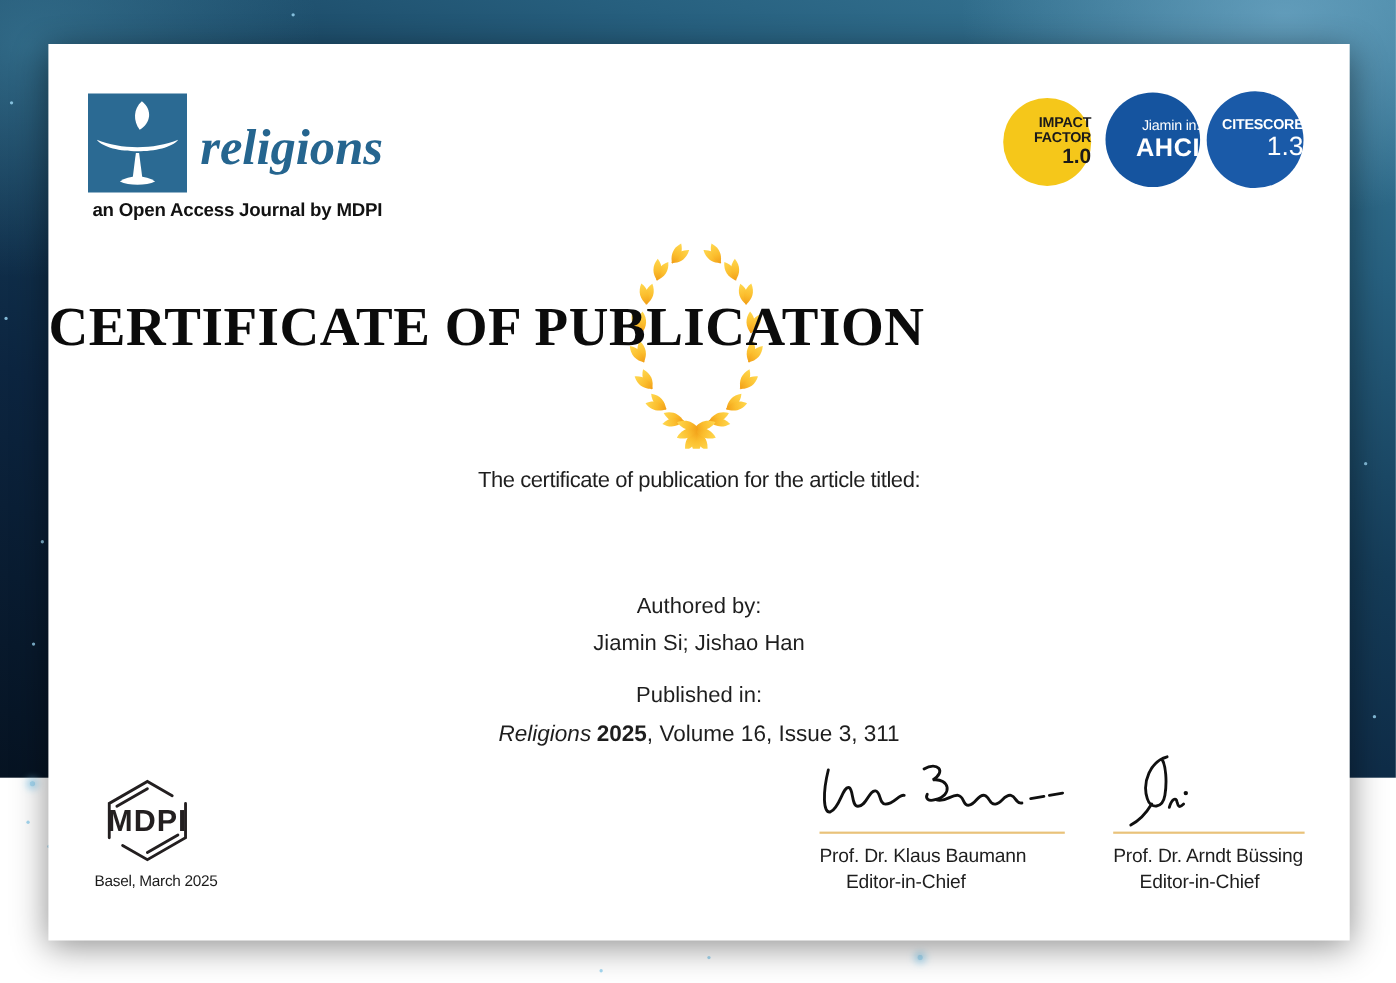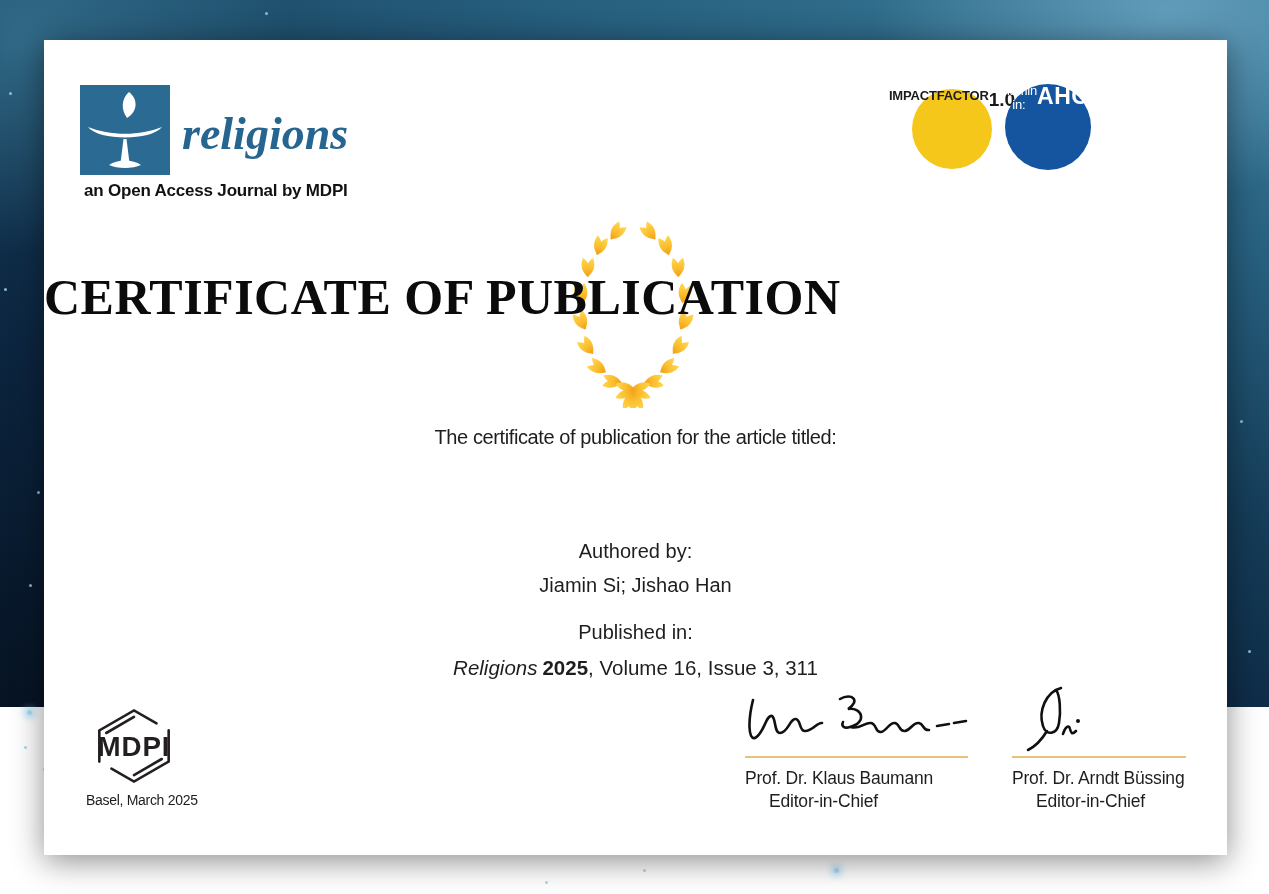--- a/index.html
+++ b/index.html
@@ -34,21 +34,21 @@
     position:absolute;left:102px;top:22px;
     font-family:"Liberation Serif",serif;font-style:italic;font-weight:700;
     font-size:46px;color:#25658f;letter-spacing:0px;white-space:nowrap;
   }
   .tagline{
     position:absolute;left:4px;top:96px;width:400px;
     font-weight:700;font-size:17px;color:#121212;letter-spacing:-0.2px;white-space:nowrap;
   }
   .badge{
     position:absolute;border-radius:50%;
-    display:flex;flex-direction:row;align-items:flex-start;justify-content:center;
+    display:flex;flex-direction:column;align-items:flex-end;justify-content:center;
     text-align:center;line-height:1.1;
   }
   .badge .t{font-weight:700;font-size:13px;letter-spacing:-0.2px;}
   .badge .v{font-weight:700;}
   .badge-if{left:868px;top:49px;width:80px;height:80px;background:#f5c71a;color:#1a1a1a;}
   .badge-if .v{font-size:19px;margin-top:1px;}
   .badge-ahci{left:961px;top:44px;width:86px;height:86px;background:#15549f;color:#ffffff;}
   .badge-ahci .t{font-weight:400;}
   .badge-ahci .v{font-size:23px;letter-spacing:.5px;}
   .badge-cite{left:1053px;top:43px;width:88px;height:88px;background:#1a5aa8;color:#ffffff;}
@@ -129,20 +129,24 @@
 
     <div class="badge badge-if">
       <span class="t">IMPACT</span>
       <span class="t">FACTOR</span>
       <span class="v">1.0</span>
     </div>
     <div class="badge badge-ahci">
       <span class="t">Jiamin in:</span>
       <span class="v">AHCI</span>
     </div>
+    <div class="badge badge-cite">
+      <span class="t">CITESCORE</span>
+      <span class="v">1.3</span>
+    </div>
 
     <svg class="wreath" viewBox="0 0 200 220" aria-hidden="true">
       <defs>
         <linearGradient id="gold" x1="0" y1="0" x2="0" y2="1">
           <stop offset="0" stop-color="#ffd84f"></stop>
           <stop offset="0.55" stop-color="#fbbe2e"></stop>
           <stop offset="1" stop-color="#f19d16"></stop>
         </linearGradient>
         <path id="leaf" d="M0 2 C-5.5 -5 -5.5 -13 0 -20 C5.5 -13 5.5 -5 0 2 Z"></path>
       </defs>

